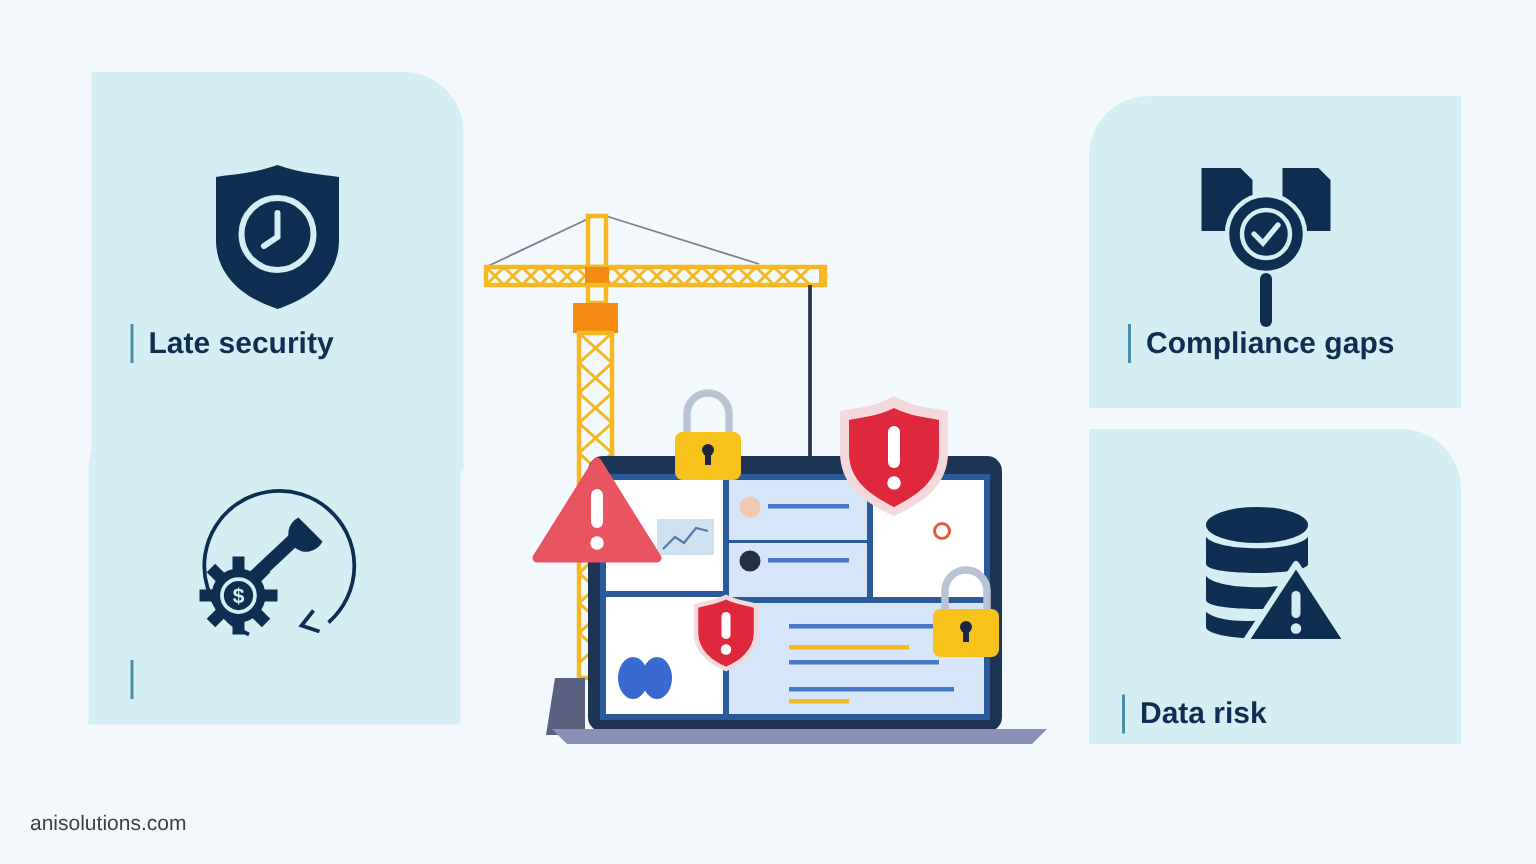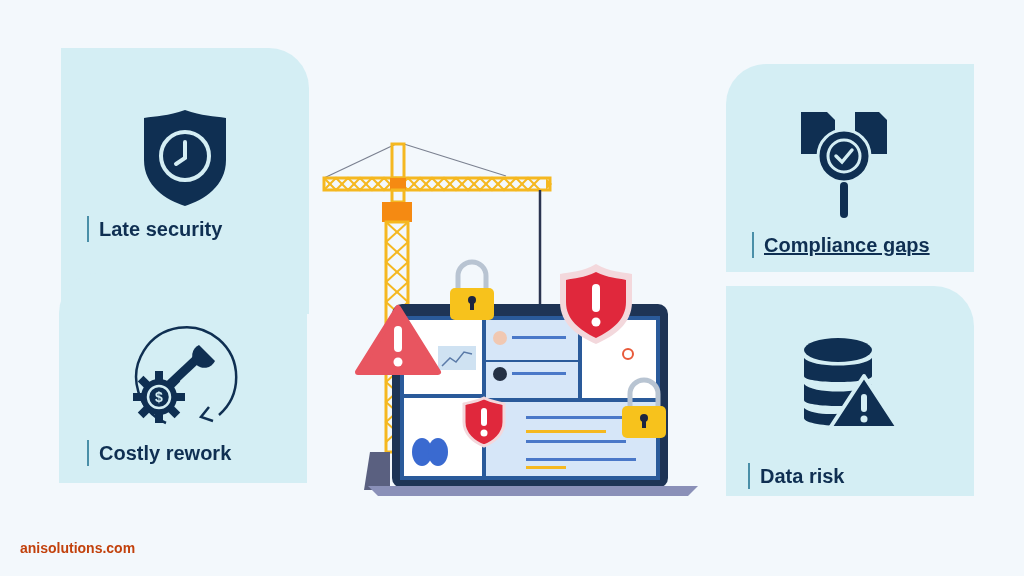--- a/index.html
+++ b/index.html
@@ -1,21 +1,21 @@
 <!DOCTYPE html>
 <html><head>
 <meta charset="utf-8">
 <style>
   html, body { margin:0; padding:0; }
   body { width:1024px; height:576px; background:#f3f8fc; position:relative; overflow:hidden; font-family:"Liberation Sans", sans-serif; }
   .card { position:absolute; background:#d4eef4; }
   .card-label { position:absolute; font-size:20px; font-weight:bold; color:#0f2f52; display:flex; align-items:center; }
   .card-label .bar { display:inline-block; width:2px; height:26px; background:#4a8fa8; margin-right:10px; }
   .icon { position:absolute; }
-  .footer { position:absolute; left:20px; top:540px; font-size:14px; color:#c2410c;font-weight:bold; }
+  .footer { position:absolute; left:20px; top:540px; font-size:14px; color:#404040; }
   .scene { position:absolute; left:320px; top:140px; width:390px; height:360px; }
 </style>
 </head>
 <body>
 
 <div class="card" style="left:61px; top:48px; width:248px; height:266px; border-top-right-radius:40px;">
   <svg class="icon" style="left:81px; top:60px;" width="86" height="100" viewBox="0 0 86 100">
     <path d="M43 2 C60 8 72 8 84 10 L84 52 C84 78 62 92 43 98 C24 92 2 78 2 52 L2 10 C14 8 26 8 43 2Z" fill="#0f2f52"></path>
     <circle cx="43" cy="48" r="24" fill="none" stroke="#d4eef4" stroke-width="4"></circle>
     <path d="M43 34 L43 50 L34 56" fill="none" stroke="#d4eef4" stroke-width="4" stroke-linecap="round"></path>
@@ -41,34 +41,33 @@
       <rect x="-4" y="-26" width="8" height="10" fill="#0f2f52" transform="rotate(45)"></rect>
       <rect x="-4" y="16" width="8" height="10" fill="#0f2f52" transform="rotate(45)"></rect>
       <rect x="-26" y="-4" width="10" height="8" fill="#0f2f52" transform="rotate(45)"></rect>
       <rect x="16" y="-4" width="10" height="8" fill="#0f2f52" transform="rotate(45)"></rect>
       <circle r="11" fill="none" stroke="#d4eef4" stroke-width="2.5"></circle>
       <text x="0" y="5" text-anchor="middle" font-size="14" font-weight="bold" fill="#d4eef4" font-family="Liberation Sans, sans-serif">$</text>
     </g>
   </svg>
   <div class="card-label" style="left:28px; top:167px;">
     <span class="bar"></span>
-    <span>Costly rework</span>
   </div>
 </div>
 
 <div class="card" style="left:726px; top:64px; width:248px; height:208px; border-top-left-radius:40px;">
   <svg class="icon" style="left:73px; top:46px;" width="90" height="112" viewBox="0 0 90 112">
     <path d="M2 2 L28 2 L36 10 L36 44 L2 44Z" fill="#0f2f52"></path>
     <path d="M56 2 L80 2 L88 10 L88 44 L56 44Z" fill="#0f2f52"></path>
     <circle cx="45" cy="46" r="26" fill="#0f2f52" stroke="#d4eef4" stroke-width="3"></circle>
     <circle cx="45" cy="46" r="16" fill="none" stroke="#d4eef4" stroke-width="3"></circle>
     <path d="M37 46 L43 52 L53 40" fill="none" stroke="#d4eef4" stroke-width="3.5" stroke-linecap="round"></path>
     <rect x="41" y="72" width="8" height="36" rx="4" fill="#0f2f52"></rect>
   </svg>
-  <div class="card-label" style="left:26px; top:168px;text-decoration:underline;">
+  <div class="card-label" style="left:26px; top:152px;">
     <span class="bar"></span>
     <span>Compliance gaps</span>
   </div>
 </div>
 
 <div class="card" style="left:726px; top:286px; width:248px; height:210px; border-top-right-radius:40px;">
   <svg class="icon" style="left:78px; top:52px;" width="96" height="92" viewBox="0 0 96 92">
     <ellipse cx="34" cy="12" rx="34" ry="12" fill="#0f2f52"></ellipse>
     <path d="M0 20 L0 38 C0 46 68 46 68 38 L68 20 C60 30 8 30 0 20Z" fill="#0f2f52"></path>
     <path d="M0 46 L0 62 C0 70 68 70 68 62 L68 46 C60 56 8 56 0 46Z" fill="#0f2f52"></path>

